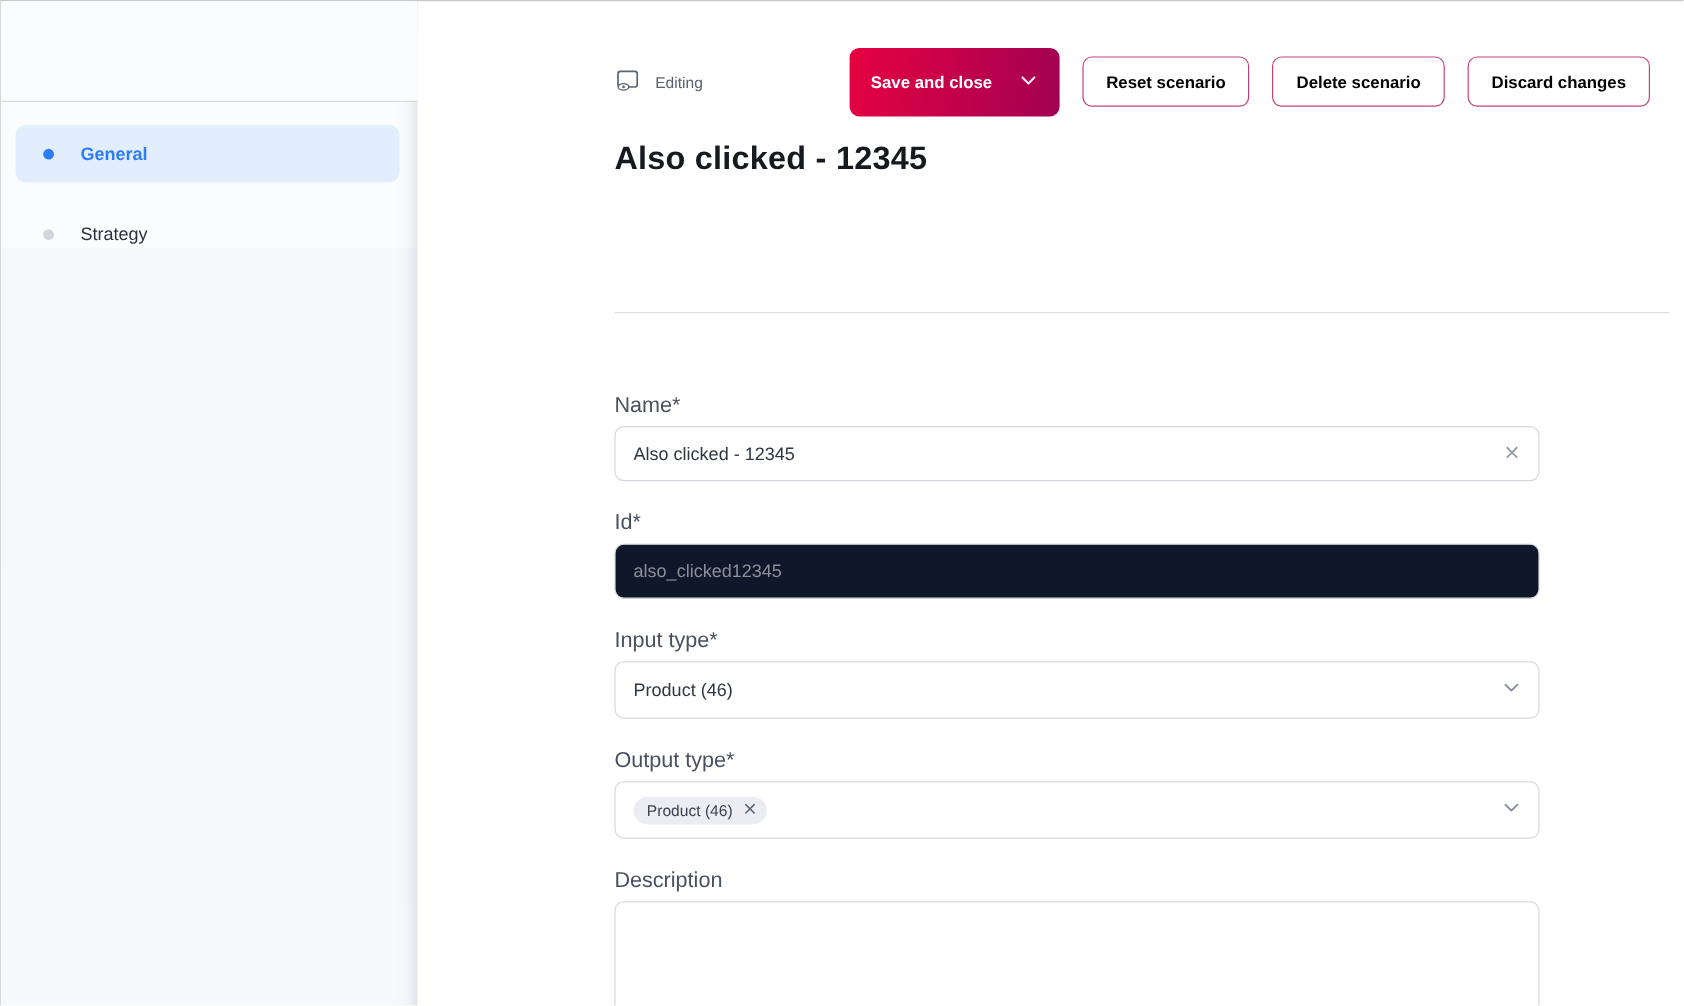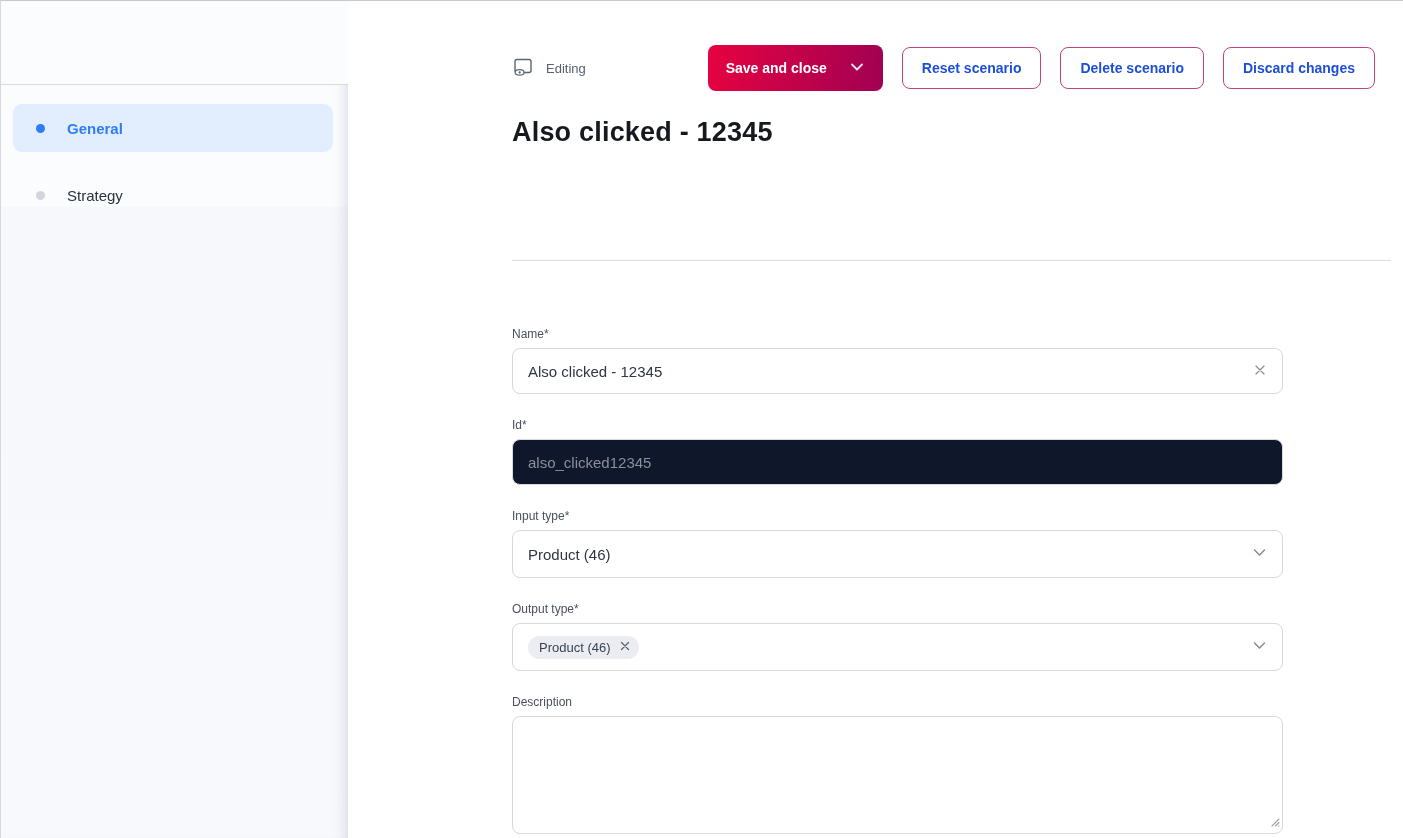--- a/index.html
+++ b/index.html
@@ -88,32 +88,32 @@
     font-size: 14px;
     font-weight: 700;
     border-radius: 8px;
     cursor: pointer;
     white-space: nowrap;
   }
   .btn-primary {
     display: flex;
     align-items: center;
     gap: 20px;
-    height: 46px;
+    height: 57px;
     padding: 0 16px 0 18px;
     border: none;
     color: #ffffff;
     background: linear-gradient(100deg, #e60241 0%, #a10153 100%);
   }
   .btn-outline {
     height: 42px;
     padding: 0 19px;
     background: #ffffff;
     border: 1.5px solid #c2437e;
-    color: #1d4ed8;
+    color: #000000;
   }
   .page-title {
     margin-top: 24px;
     font-size: 27px;
     line-height: 34px;
     font-weight: 700;
     color: #16191e;
     letter-spacing: 0.2px;
   }
   .divider {
@@ -122,21 +122,21 @@
     border: none;
     border-top: 1px solid #dcdcdf;
     height: 0;
   }
 
   
   .form { width: 771px; margin-top: 66px; }
   .field { margin-bottom: 24px; }
   .field-label {
     display: block;
-    font-size: 12px;
+    font-size: 18px;
     color: #49505e;
     margin-bottom: 7px;
   }
   .control {
     position: relative;
     width: 100%;
   }
   .text-input, .select, .textarea {
     width: 100%;
     border: 1px solid #d7d9de;

